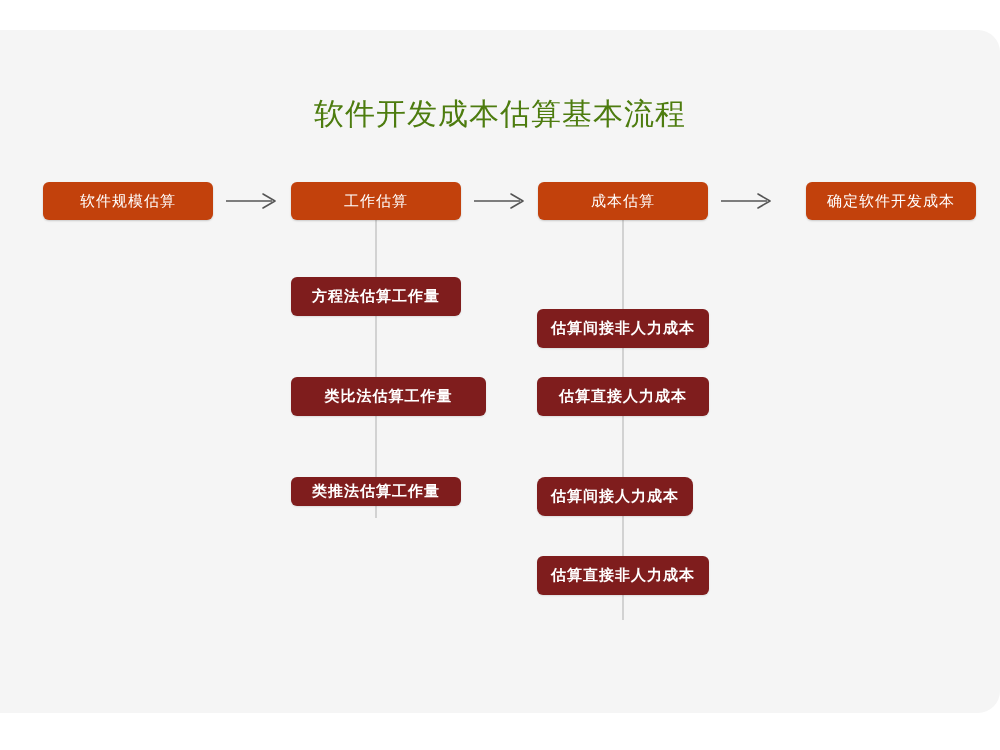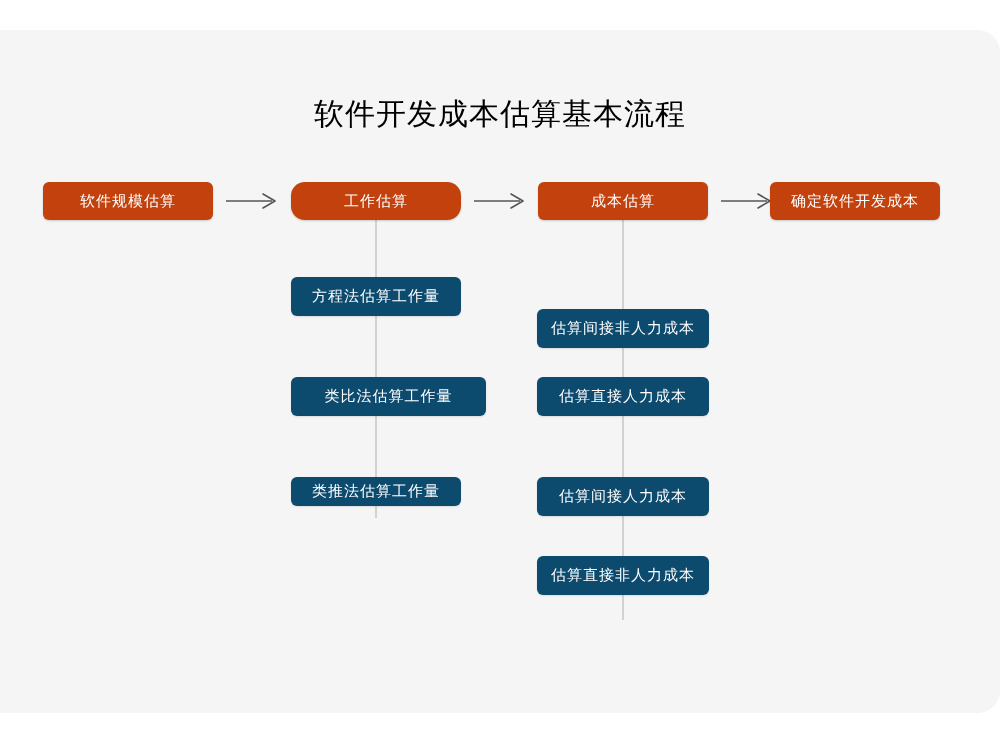--- a/index.html
+++ b/index.html
@@ -33,21 +33,21 @@
 
   
   .title {
     position: absolute;
     left: 0;
     top: 92px;
     width: 1000px;
     text-align: center;
     font-size: 30px;
     line-height: 44px;
-    color: #000000;
+    color: #4d7c0f;
     letter-spacing: 1px;
     white-space: nowrap;
   }
 
   
   .vline {
     position: absolute;
     width: 2px;
     background: #d2d2d2;
   }
@@ -71,23 +71,24 @@
     letter-spacing: 1px;
     white-space: nowrap;
     user-select: none;
   }
   .node.primary {
     background: #c2410c;
     color: #ffffff;
     box-shadow: 0 1px 2px rgba(0,0,0,0.18);
   }
   .node.secondary {
-    background: #0c4a6e;
+    background: #7f1d1d;
     color: #ffffff;
     box-shadow: 0 1px 2px rgba(0,0,0,0.10);
+    font-weight: bold;
   }
 </style>
 </head>
 <body>
 
 <div id="stage">
 
   <div class="card"></div>
 
   <div class="title">软件开发成本估算基本流程</div>
@@ -109,33 +110,33 @@
   </div>
   <div class="arrow" style="left:720px; top:190px; width:54px;">
     <svg width="54" height="22" viewBox="0 0 54 22">
       <path d="M1 11 H47" stroke="#555555" stroke-width="1.6" fill="none"></path>
       <path d="M38 4 L50 11 L38 18" stroke="#555555" stroke-width="1.6" fill="none" stroke-linecap="round" stroke-linejoin="round"></path>
     </svg>
   </div>
 
   <div class="node primary" style="left:43px; top:182px; width:170px; height:38px;">软件规模估算</div>
 
-  <div class="node primary" style="left:291px; top:182px; width:170px; height:38px;border-radius:14px;">工作估算</div>
+  <div class="node primary" style="left:291px; top:182px; width:170px; height:38px;">工作估算</div>
 
   <div class="node primary" style="left:538px; top:182px; width:170px; height:38px;text-align:center;">成本估算</div>
 
-  <div class="node primary" style="left:770px; top:182px; width:170px; height:38px;">确定软件开发成本</div>
+  <div class="node primary" style="left:806px; top:182px; width:170px; height:38px;">确定软件开发成本</div>
 
   <div class="node secondary" style="left:291px; top:277px; width:170px; height:39px;">方程法估算工作量</div>
 
   <div class="node secondary" style="left:291px; top:377px; width:195px; height:39px;">类比法估算工作量</div>
 
   <div class="node secondary" style="left:291px; top:477px; width:170px; height:29px;">类推法估算工作量</div>
 
   <div class="node secondary" style="left:537px; top:277px; width:172px; height:39px;margin-top:32px;">估算间接非人力成本</div>
 
   <div class="node secondary" style="left:537px; top:377px; width:172px; height:39px;">估算直接人力成本</div>
 
-  <div class="node secondary" style="left:537px; top:477px; width:172px; height:39px;">估算间接人力成本</div>
+  <div class="node secondary" style="left:537px; top:477px; width:156px; height:39px;border-radius:8px;">估算间接人力成本</div>
 
   <div class="node secondary" style="left:537px; top:556px; width:172px; height:39px;">估算直接非人力成本</div>
 
 </div>
 
 </body></html>

